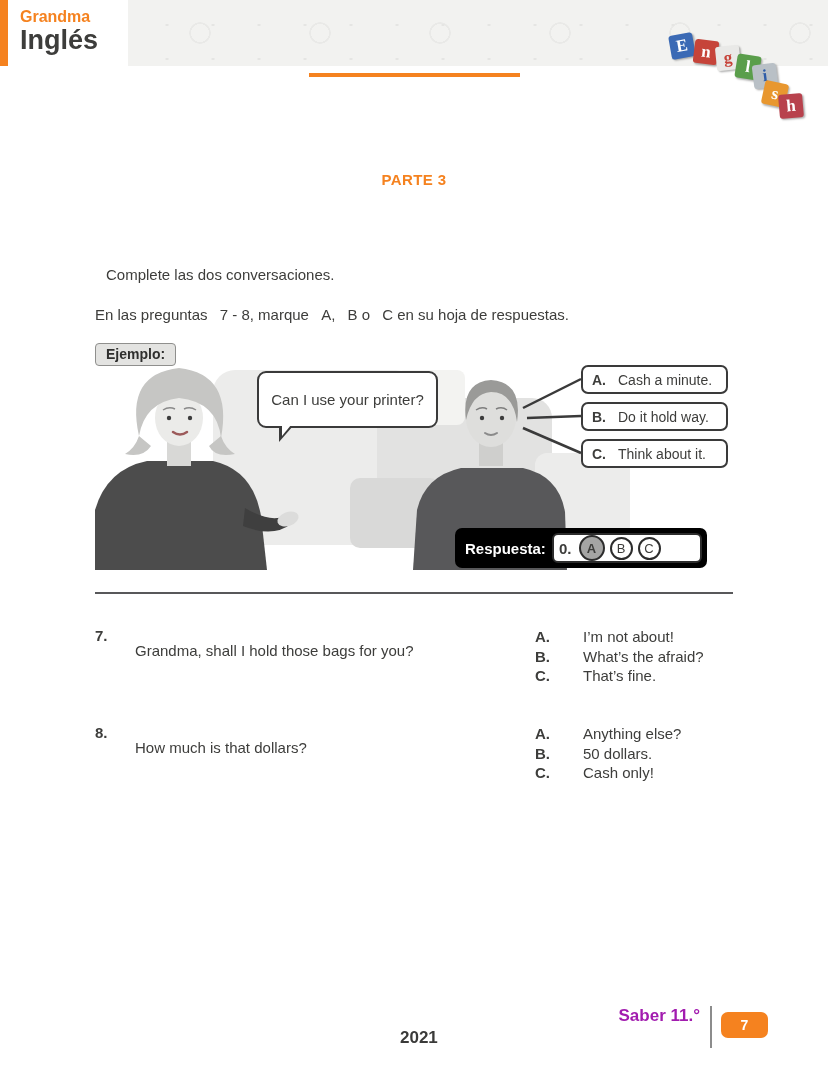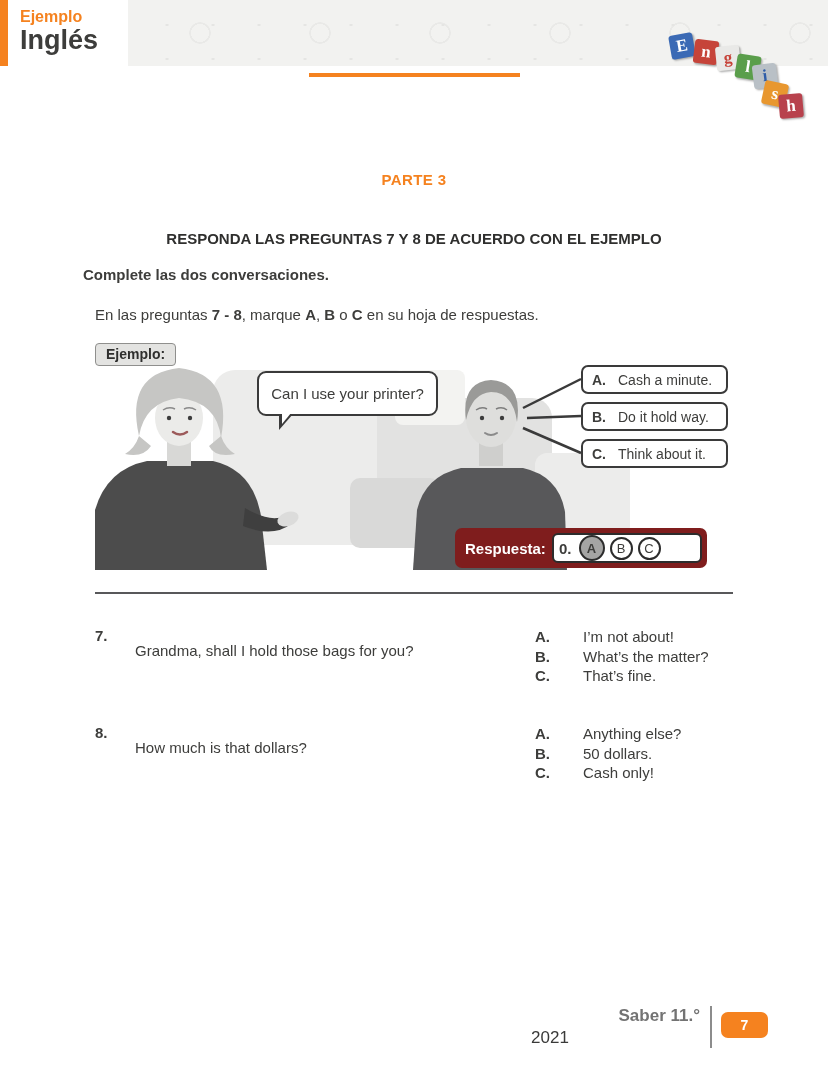--- a/index.html
+++ b/index.html
@@ -40,48 +40,48 @@
   #tile-5 { left:95px; top:54px; transform:rotate(12deg); }
   #tile-6 { left:111px;top:66px; transform:rotate(-5deg); }
 
   .header-rule { position:absolute; left:309px; top:73px; width:211px; height:4px; background:var(--accent); }
 
   
   .part-label { position:absolute; left:0; top:171px; width:100%; text-align:center;
     color:var(--accent); font-weight:bold; font-size:15px; letter-spacing:.4px; }
   .section-title { position:absolute; left:0; top:230px; width:100%; text-align:center;
     font-weight:bold; font-size:15px; color:#2f2f2e; }
-  .instr1 { position:absolute; left:83px; top:266px; font-size:15px;font-weight:bold; }
+  .instr1 { position:absolute; left:106px; top:266px; font-size:15px; }
   .instr2 { position:absolute; left:95px; top:306px; font-size:15px; }
-  .b { font-weight:bold; }
+  .b { font-weight:normal;margin-left:8px; }
 
   .ejemplo-badge { position:absolute; left:95px; top:343px; background:#e3e3e1;
     border:1px solid #8f8f8d; border-radius:4px; padding:2px 10px 3px;
     font-weight:bold; font-size:14px; color:#2f2f2e; }
 
   
   .illus { position:absolute; left:95px; top:358px; width:638px; height:212px; }
   .illus svg { position:absolute; left:0; top:0; }
 
-  .bubble { position:absolute; left:162px; top:13px; width:181px; height:45px;
+  .bubble { position:absolute; left:162px; top:13px; width:181px; height:57px;
     background:#fff; border:2px solid #3a3a3a; border-radius:9px;
     display:flex; align-items:center; justify-content:center; font-size:15px; }
   .bubble::before { content:""; position:absolute; left:20px; bottom:-16px; width:0; height:0;
     border-style:solid; border-width:16px 14px 0 0; border-color:#3a3a3a transparent transparent transparent; }
   .bubble::after { content:""; position:absolute; left:23px; bottom:-10px; width:0; height:0;
     border-style:solid; border-width:11px 9px 0 0; border-color:#fff transparent transparent transparent; }
 
   .opt-box { position:absolute; left:486px; width:147px; height:29px; background:#fff;
     border:2px solid #3a3a3a; border-radius:7px; display:flex; align-items:center;
     padding-left:9px; font-size:14px; }
   .opt-box .letter { font-weight:bold; width:26px; }
   #ex-opt-0 { top:7px; } #ex-opt-1 { top:44px; } #ex-opt-2 { top:81px; }
 
   .answer-bar { position:absolute; left:360px; top:170px; width:252px; height:40px;
-    background:#7f1d1d; border-radius:7px; display:flex; align-items:center;
+    background:#000000; border-radius:7px; display:flex; align-items:center;
     padding:0 5px 0 10px; }
   .answer-label { color:#fff; font-weight:bold; font-size:15px; flex:1; }
   .answer-inner { width:150px; height:30px; background:#fff; border:2px solid #2c2c2c;
     border-radius:6px; display:flex; align-items:center; padding:0 5px; gap:5px; }
   .answer-num { font-weight:bold; font-size:15px; margin-right:2px; }
   .choice { width:23px; height:23px; border:2px solid #2c2c2c; border-radius:50%;
     background:#fff; display:flex; align-items:center; justify-content:center;
     font-size:13px; cursor:pointer; }
   .choice.selected { background:#a5a5a4; width:26px; height:26px; font-weight:bold; }
 
@@ -91,54 +91,53 @@
   .question { position:absolute; left:95px; width:638px; font-size:15px; }
   #q7 { top:627px; } #q8 { top:724px; }
   .q-num { position:absolute; left:0; top:0; font-weight:bold; }
   .q-text { position:absolute; left:40px; top:15px; width:385px; }
   .q-opts { position:absolute; left:440px; top:0; }
   .q-opt { display:flex; line-height:19.5px; }
   .q-opt .letter { font-weight:bold; width:48px; }
 
   
   .footer-name { position:absolute; left:400px; top:1006px; width:300px; text-align:right;
-    font-weight:bold; font-size:17px; color:#737373; }
-  .footer-year { position:absolute; left:400px; top:1028px; width:300px; text-align:center;
-    font-weight:normal; font-size:17px; color:#3a3a39; }
+    font-weight:bold; font-size:17px; color:#a21caf; }
+  .footer-year { position:absolute; left:400px; top:1028px; width:300px; text-align:left;
+    font-weight:bold; font-size:17px; color:#3a3a39; }
   .footer-line { position:absolute; left:710px; top:1006px; width:2px; height:42px; background:#8c8c8c; }
   .page-tab { position:absolute; left:721px; top:1012px; width:47px; height:26px;
     background:var(--accent); border-radius:7px; color:#fff; font-weight:bold; font-size:14px;
     display:flex; align-items:center; justify-content:center; }
 </style>
 </head>
 <body>
 
 <div class="page">
 
   <div class="top-band">
     <div class="texture"></div>
     <div class="accent-strip"></div>
     <div class="brand">
-      <div class="brand-small">Ejemplo</div>
+      <div class="brand-small">Grandma</div>
       <div class="brand-large">Inglés</div>
     </div>
     <div class="logo">
       <span class="tile" id="tile-0" style="background: rgb(59, 106, 181); color: rgb(255, 255, 255);">E</span>
       <span class="tile" id="tile-1" style="background: rgb(198, 68, 58); color: rgb(255, 255, 255);">n</span>
       <span class="tile" id="tile-2" style="background: rgb(233, 233, 231); color: rgb(198, 68, 58);">g</span>
       <span class="tile" id="tile-3" style="background: rgb(90, 158, 75); color: rgb(255, 255, 255);">l</span>
       <span class="tile" id="tile-4" style="background: rgb(185, 192, 198); color: rgb(47, 93, 168);">i</span>
       <span class="tile" id="tile-5" style="background: rgb(232, 151, 47); color: rgb(255, 255, 255);">s</span>
       <span class="tile" id="tile-6" style="background: rgb(184, 66, 77); color: rgb(255, 255, 255);">h</span>
     </div>
   </div>
   <div class="header-rule"></div>
 
   <div class="part-label">PARTE 3</div>
-  <div class="section-title">RESPONDA LAS PREGUNTAS 7 Y 8 DE ACUERDO CON EL EJEMPLO</div>
   <div class="instr1">Complete las dos conversaciones.</div>
   <div class="instr2"><span>En las preguntas </span><span class="b">7 - 8</span><span>, marque </span><span class="b">A</span><span>, </span><span class="b">B</span><span> o </span><span class="b">C</span><span> en su hoja de respuestas.</span></div>
 
   <div class="ejemplo-badge">Ejemplo:</div>
 
   <div class="illus">
     <svg viewBox="0 0 638 212" width="638" height="212">
       <rect x="118" y="12" width="205" height="175" rx="22" fill="#ececeb"></rect>
       <rect x="282" y="40" width="175" height="150" rx="20" fill="#e2e2e1"></rect>
       <rect x="255" y="120" width="90" height="70" rx="10" fill="#d9d9d8"></rect>
@@ -209,21 +208,21 @@
   <div class="question" id="q7">
     <span class="q-num">7.</span>
     <span class="q-text">Grandma, shall I hold those bags for you?</span>
     <div class="q-opts">
       <div class="q-opt">
         <span class="letter">A.</span>
         <span>I’m not about!</span>
       </div>
       <div class="q-opt">
         <span class="letter">B.</span>
-        <span>What’s the matter?</span>
+        <span>What’s the afraid?</span>
       </div>
       <div class="q-opt">
         <span class="letter">C.</span>
         <span>That’s fine.</span>
       </div>
     </div>
   </div>
 
   <div class="question" id="q8">
     <span class="q-num">8.</span>

